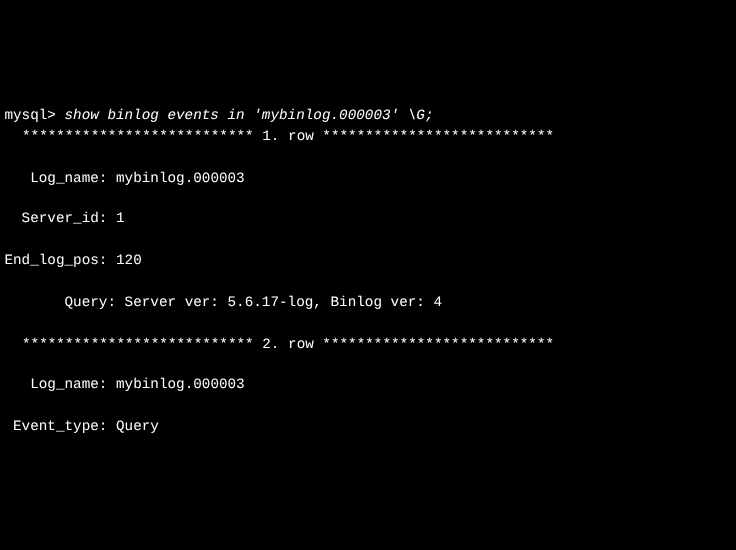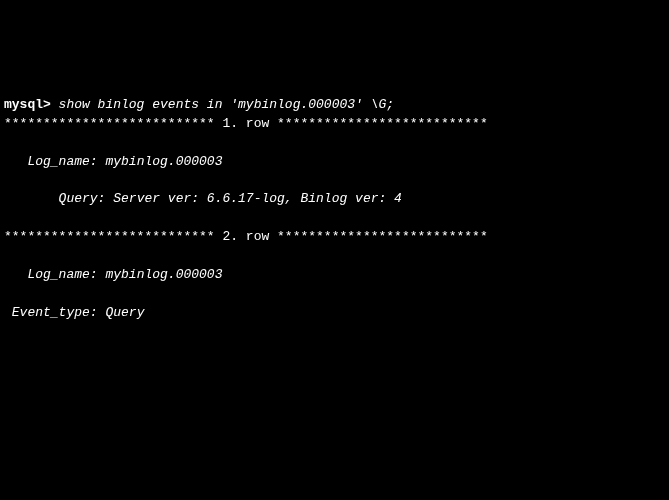--- a/index.html
+++ b/index.html
@@ -12,47 +12,48 @@
       width: 669px;
       height: 500px;
       overflow: hidden;
       white-space: pre;
     }
     .terminal {
       padding: 2px 4px;
     }
     .prompt {
       display: inline;
-      font-weight: bold;
     }
     .cmd {
       display: inline;
       font-style: italic;
     }
     .row-sep {
       display: block;
+      margin-left: 16px;
     }
     .field-line {
       display: block;
-      font-style: italic;
     }
     .value {
       display: inline;
     }
   </style>
 </head>
 <body>
 
 
 
 <div class="terminal">
 <span class="prompt">mysql&gt; </span><span class="cmd">show binlog events in 'mybinlog.000003' \G;</span>
 <span class="row-sep"><span>*************************** </span><span>1.</span> <span>row</span><span> ***************************</span></span>
 <span class="field-line">   <span>Log_name:</span> <span class="value">mybinlog.000003</span></span>
-<span class="field-line">       <span>Query:</span> <span class="value">Server ver: 6.6.17-log, Binlog ver: 4</span></span>
+<span class="field-line">  <span>Server_id:</span> <span class="value">1</span></span>
+<span class="field-line"><span>End_log_pos:</span> <span class="value">120</span></span>
+<span class="field-line">       <span>Query:</span> <span class="value">Server ver: 5.6.17-log, Binlog ver: 4</span></span>
 <span class="row-sep"><span>*************************** </span><span>2.</span> <span>row</span><span> ***************************</span></span>
 <span class="field-line">   <span>Log_name:</span> <span class="value">mybinlog.000003</span></span>
 <span class="field-line"> <span>Event_type:</span> <span class="value">Query</span></span>
 
 
 
 
 
 
 

